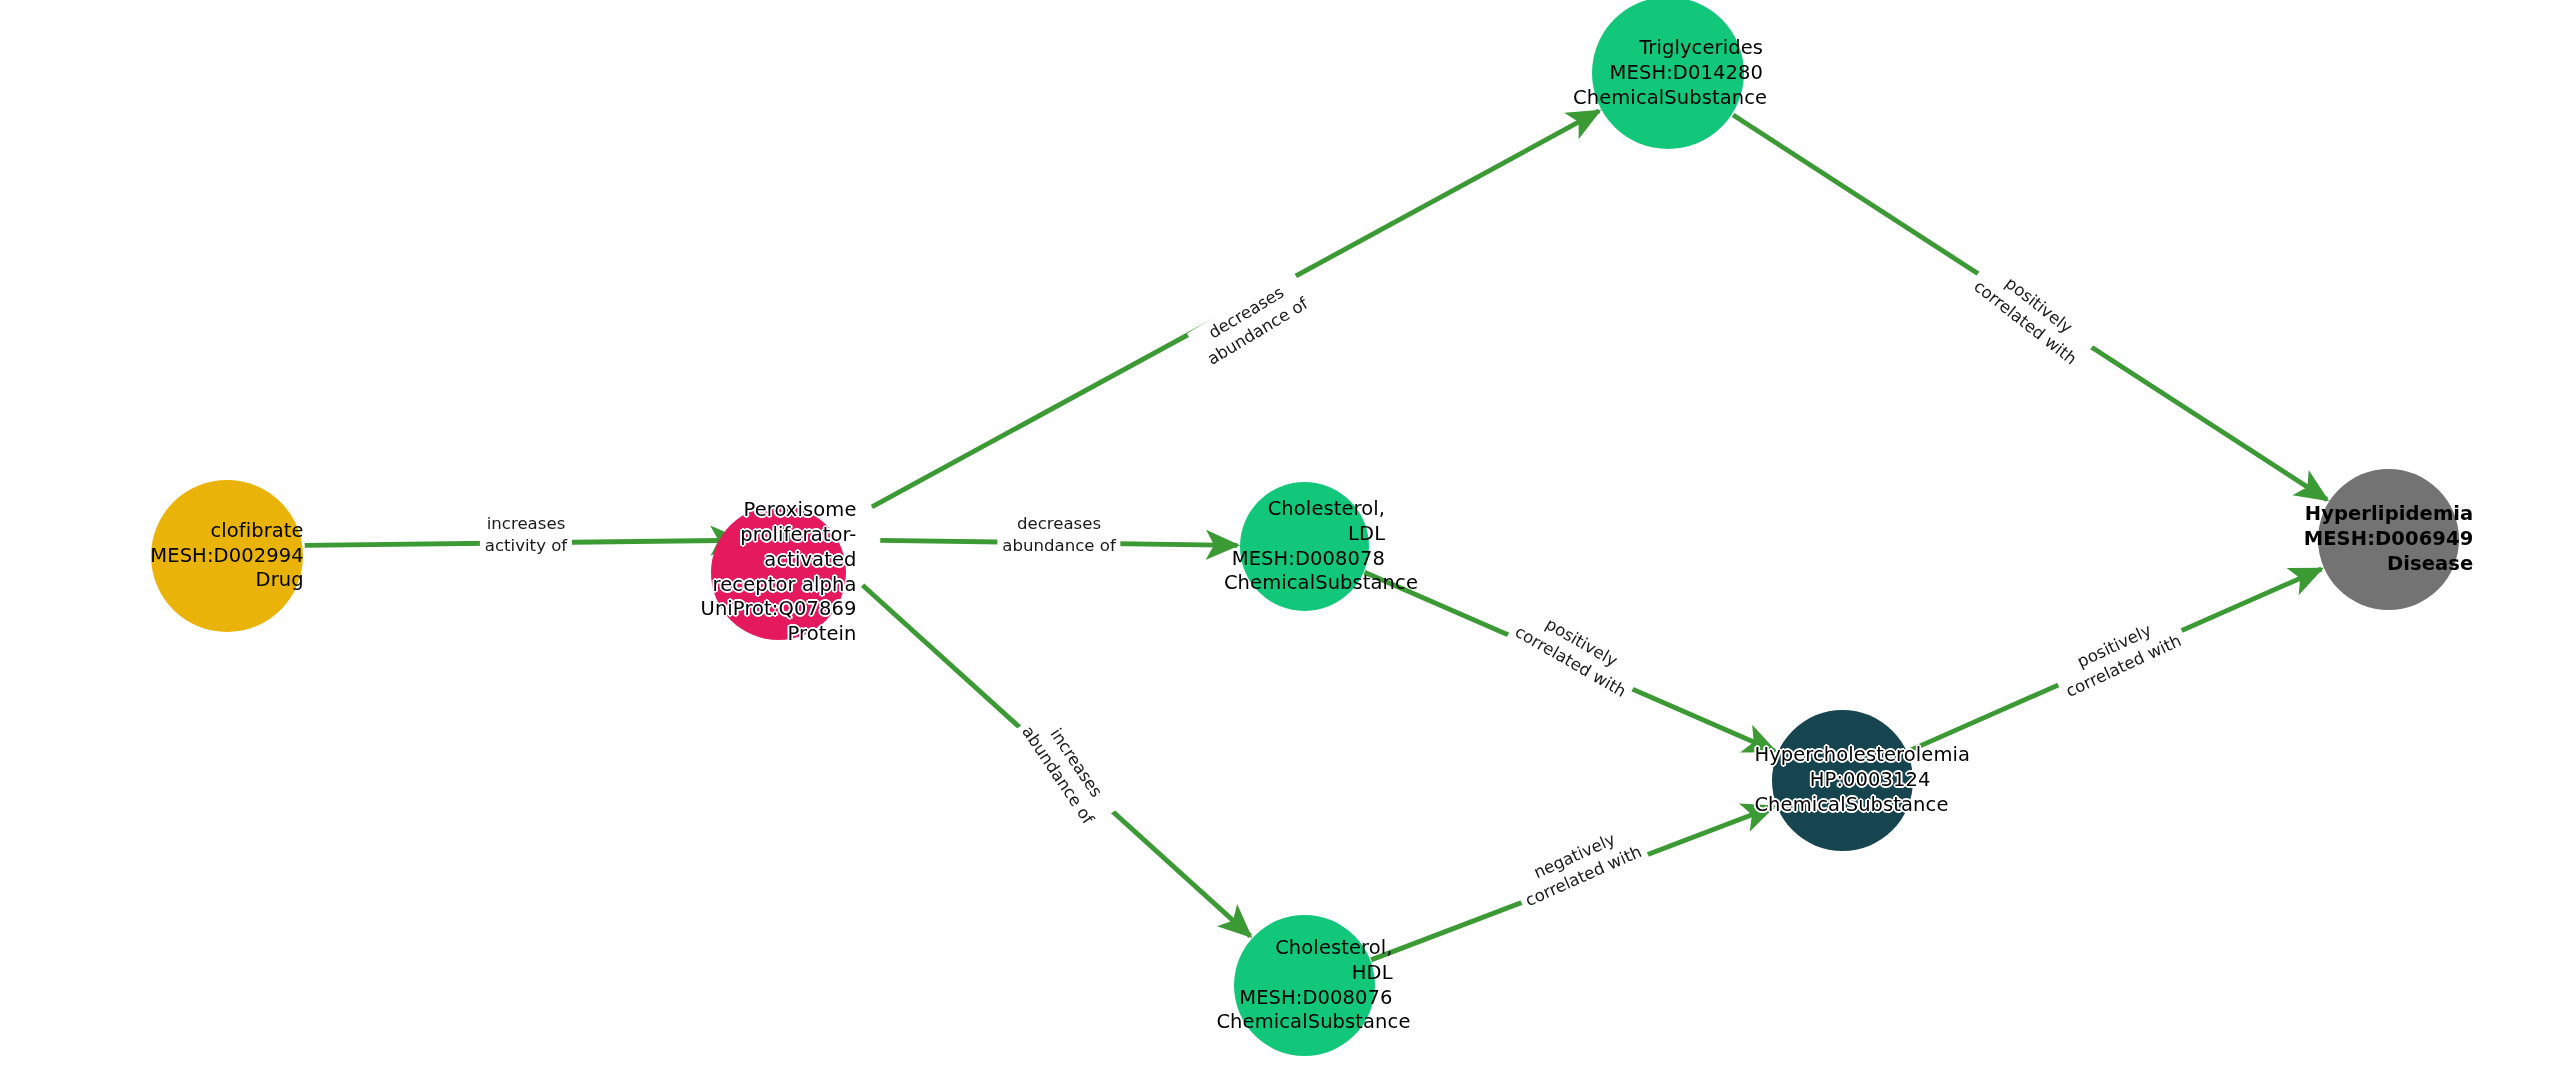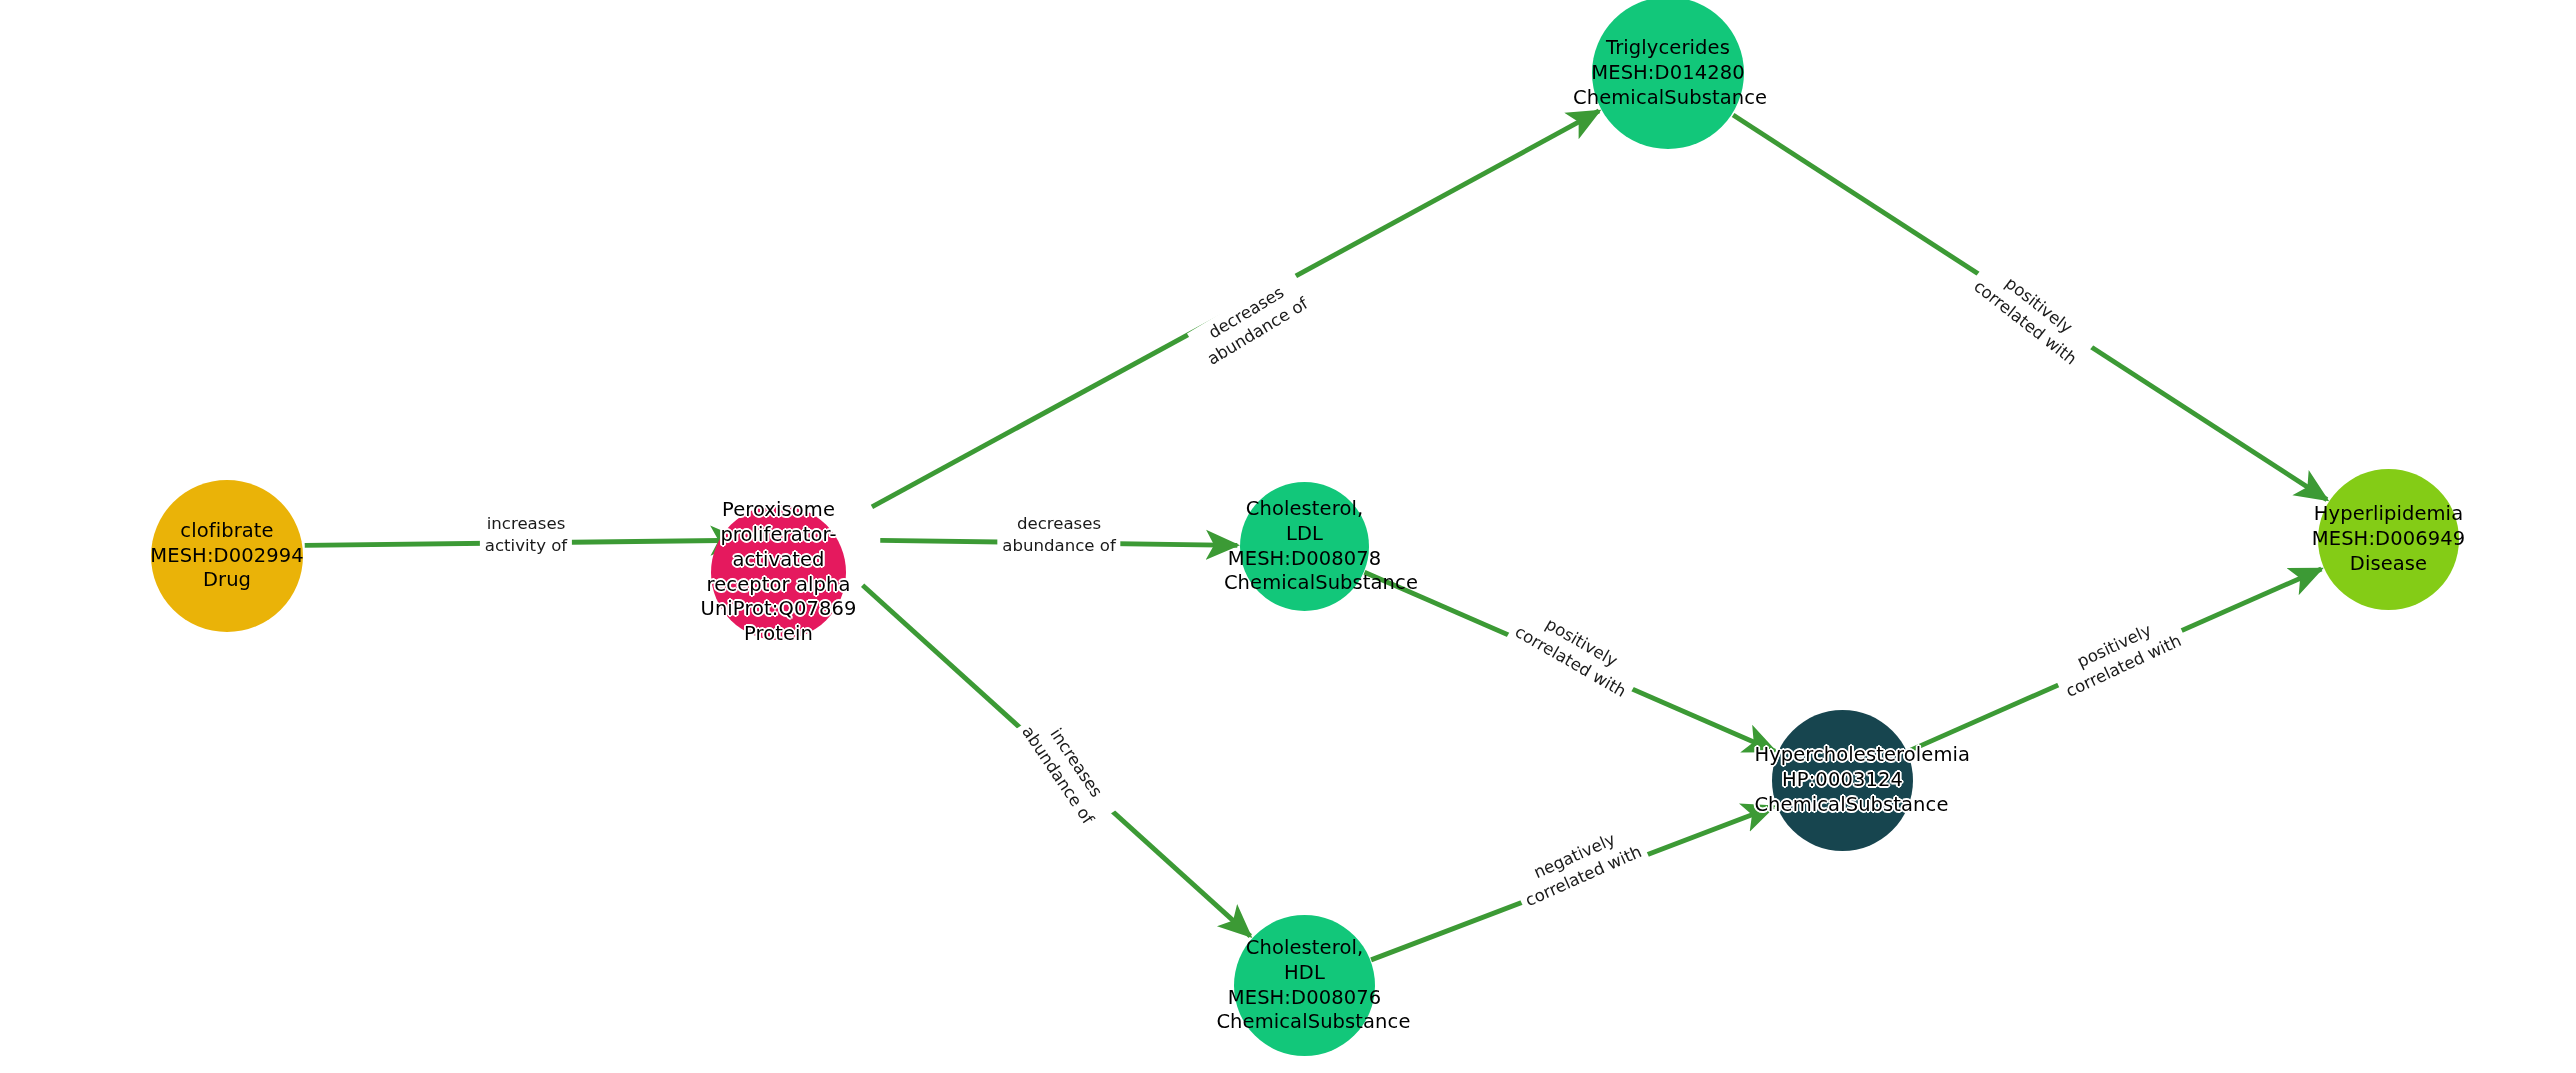--- a/index.html
+++ b/index.html
@@ -30,21 +30,21 @@
     border-radius: 50%;
     display: flex;
     align-items: center;
     justify-content: center;
     text-align: center;
     box-sizing: border-box;
     line-height: 1.28;
   }
   .node-label {
     width: 125%;
-    text-align: center;
+    text-align: right;
     white-space: pre-line;
     font-size: 19.5px;
     letter-spacing: 0.1px;
   }
   .label-dark {
     color: #000000;
   }
   .label-outlined {
     color: #000000;
     text-shadow:
@@ -127,19 +127,19 @@
       <div class="node-label label-dark">Cholesterol,
 HDL
 MESH:D008076
 ChemicalSubstance</div>
     </div>
     <div class="node" style="width: 141px; height: 141px; left: 1772px; top: 710px; background: rgb(23, 69, 79);">
       <div class="node-label label-outlined">Hypercholesterolemia
 HP:0003124
 ChemicalSubstance</div>
     </div>
-    <div class="node" style="width: 141px; height: 141px; left: 2318px; top: 469px; background: #84cc16;">
+    <div class="node" style="width: 141px; height: 141px; left: 2318px; top: 469px; background: #737373; font-weight: bold;">
       <div class="node-label label-dark">Hyperlipidemia
 MESH:D006949
 Disease</div>
     </div>
   </div>
 
 
 </body></html>

